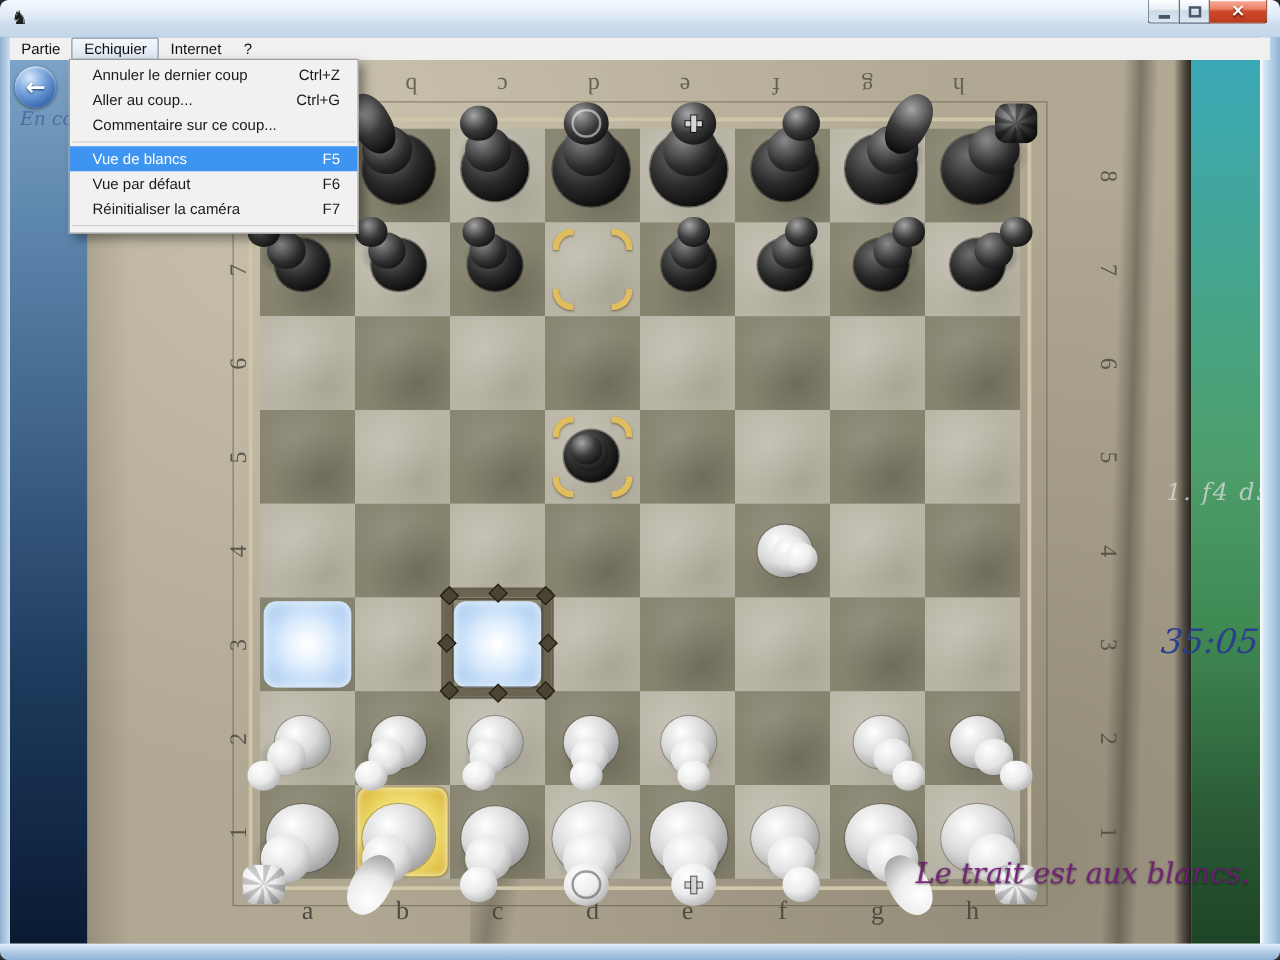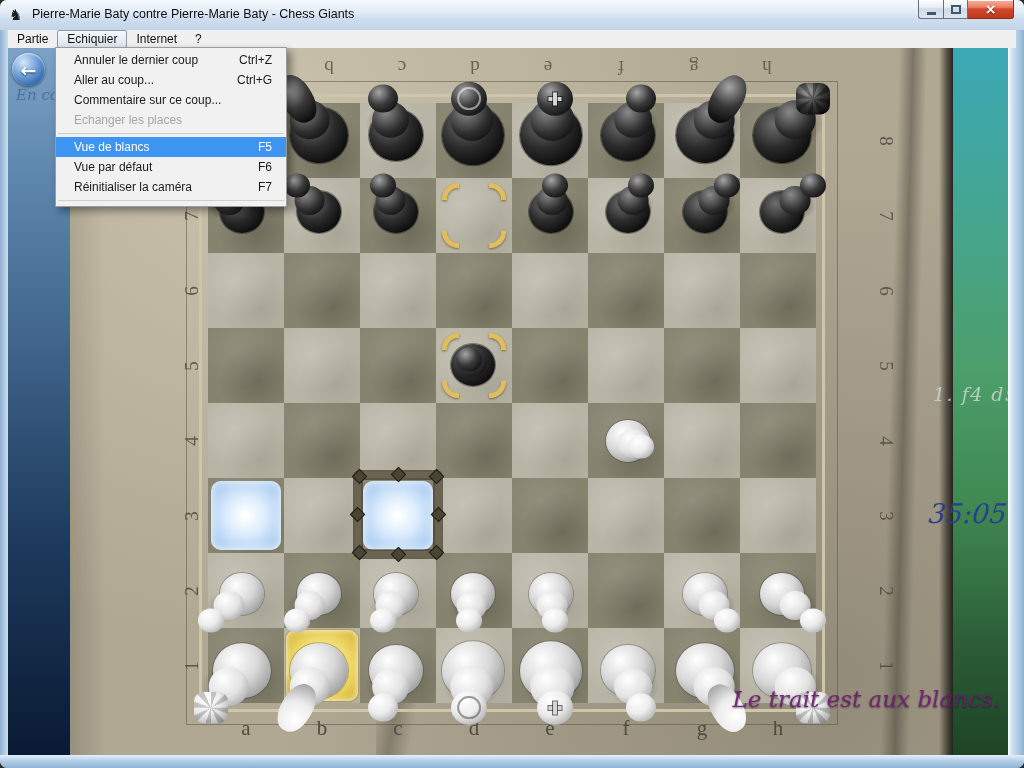--- a/index.html
+++ b/index.html
@@ -125,21 +125,20 @@
   #turnstatus{position:absolute;right:8px;top:638px;z-index:7;white-space:nowrap;
      font:italic 23px "DejaVu Serif",serif;color:#701a75;opacity:.92;text-shadow:0 1px 2px rgba(0,0,0,.55);}
 </style>
 </head>
 <body>
 
 <div id="screen">
 
   <div id="titlebar">
     <div id="appicon">♞</div>
-    <div id="wtitle">Pierre-Marie Baty contre Pierre-Marie Baty - Chess Giants</div>
     <div class="winbtns">
       <div class="wb min">
           <div class="glyph-min"></div>
         </div>
       <div class="wb max">
           <div class="glyph-max"></div>
         </div>
       <div class="wb close">
           <span>×</span>
         </div>
@@ -496,24 +495,20 @@
         <div class="ms">Ctrl+Z</div>
       </div>
       <div class="mi">
         <div class="ml">Aller au coup...</div>
         <div class="ms">Ctrl+G</div>
       </div>
       <div class="mi">
         <div class="ml">Commentaire sur ce coup...</div>
         <div class="ms"></div>
       </div>
-      <div class="mi disabled">
-        <div class="ml">Echanger les places</div>
-        <div class="ms"></div>
-      </div>
       <div class="msep"></div>
       <div class="mi highlighted">
         <div class="ml">Vue de blancs</div>
         <div class="ms">F5</div>
       </div>
       <div class="mi">
         <div class="ml">Vue par défaut</div>
         <div class="ms">F6</div>
       </div>
       <div class="mi">

